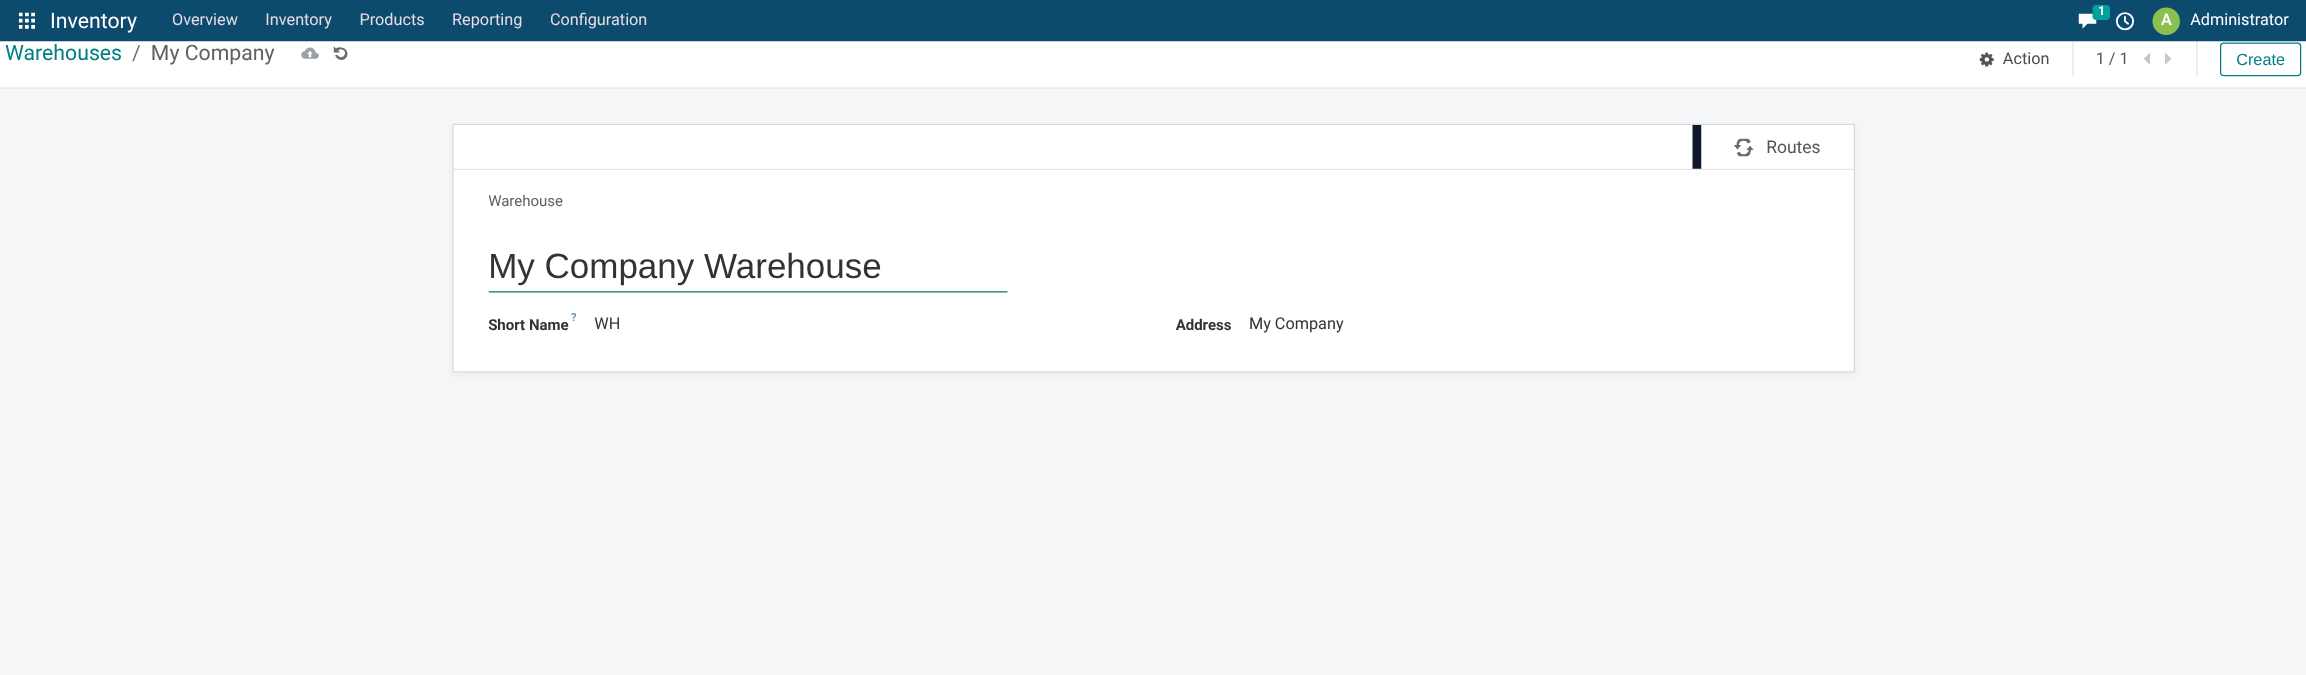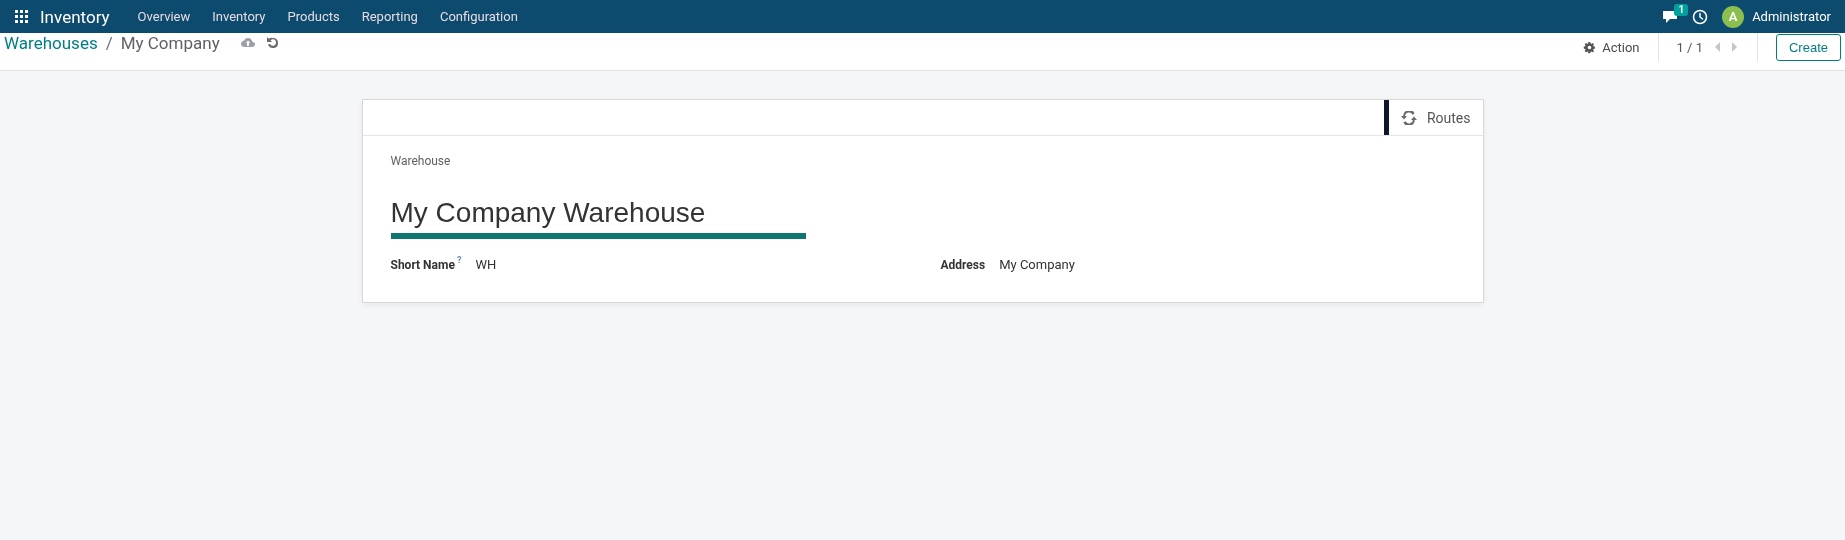--- a/index.html
+++ b/index.html
@@ -76,28 +76,28 @@
   
   .sheet-wrap { padding: 28px 0 0 0; display: flex; justify-content: center; }
   .sheet {
     width: 1122px; background: #fff; border: 1px solid #d7d7d9;
     box-shadow: 0 2px 6px rgba(0,0,0,0.06);
   }
   .sheet-header {
     height: 36px; border-bottom: 1px solid #e5e5e8; display: flex; align-items: center;
   }
   .routes-btn {
-    margin-left: auto; height: 100%; border-left: 5px solid #0f172a;
-    display: flex; align-items: center; gap: 10px; padding: 0 12px;
+    margin-left: auto; height: 100%; border-left: 7px solid #0f172a;
+    display: flex; align-items: center; gap: 10px; padding: 0 26px;
     font-size: 14px; color: #555; cursor: pointer;
   }
   .routes-btn svg { fill: #6b6b6f; }
   .sheet-body { padding: 18px 28px 30px 28px; }
   .field-label-small { font-size: 12px; color: #5f5f66; margin-bottom: 3px; }
-  .big-input-wrap { width: 415px; border-bottom: 6px solid #0f766e; position: relative; margin-top: 27px; }
+  .big-input-wrap { width: 415px; border-bottom: 1px solid #0f766e; position: relative; margin-top: 27px; }
   .big-input {
     width: 100%; border: none; outline: none; font-size: 28px; color: #333;
     padding: 2px 0 4px 0; background: transparent;
   }
 
   .two-cols { display: flex; margin-top: 18px; gap: 0; }
   .col-left { width: 550px; display: flex; align-items: center; gap: 14px; }
   .col-right { display: flex; align-items: center; gap: 14px; }
   .field-label { font-size: 12px; font-weight: 700; color: #333; display: flex; align-items: flex-start; }
   .help-qm { font-size: 9px; color: #6793b0; margin-left: 2px; position: relative; top: -3px; cursor: help; }

